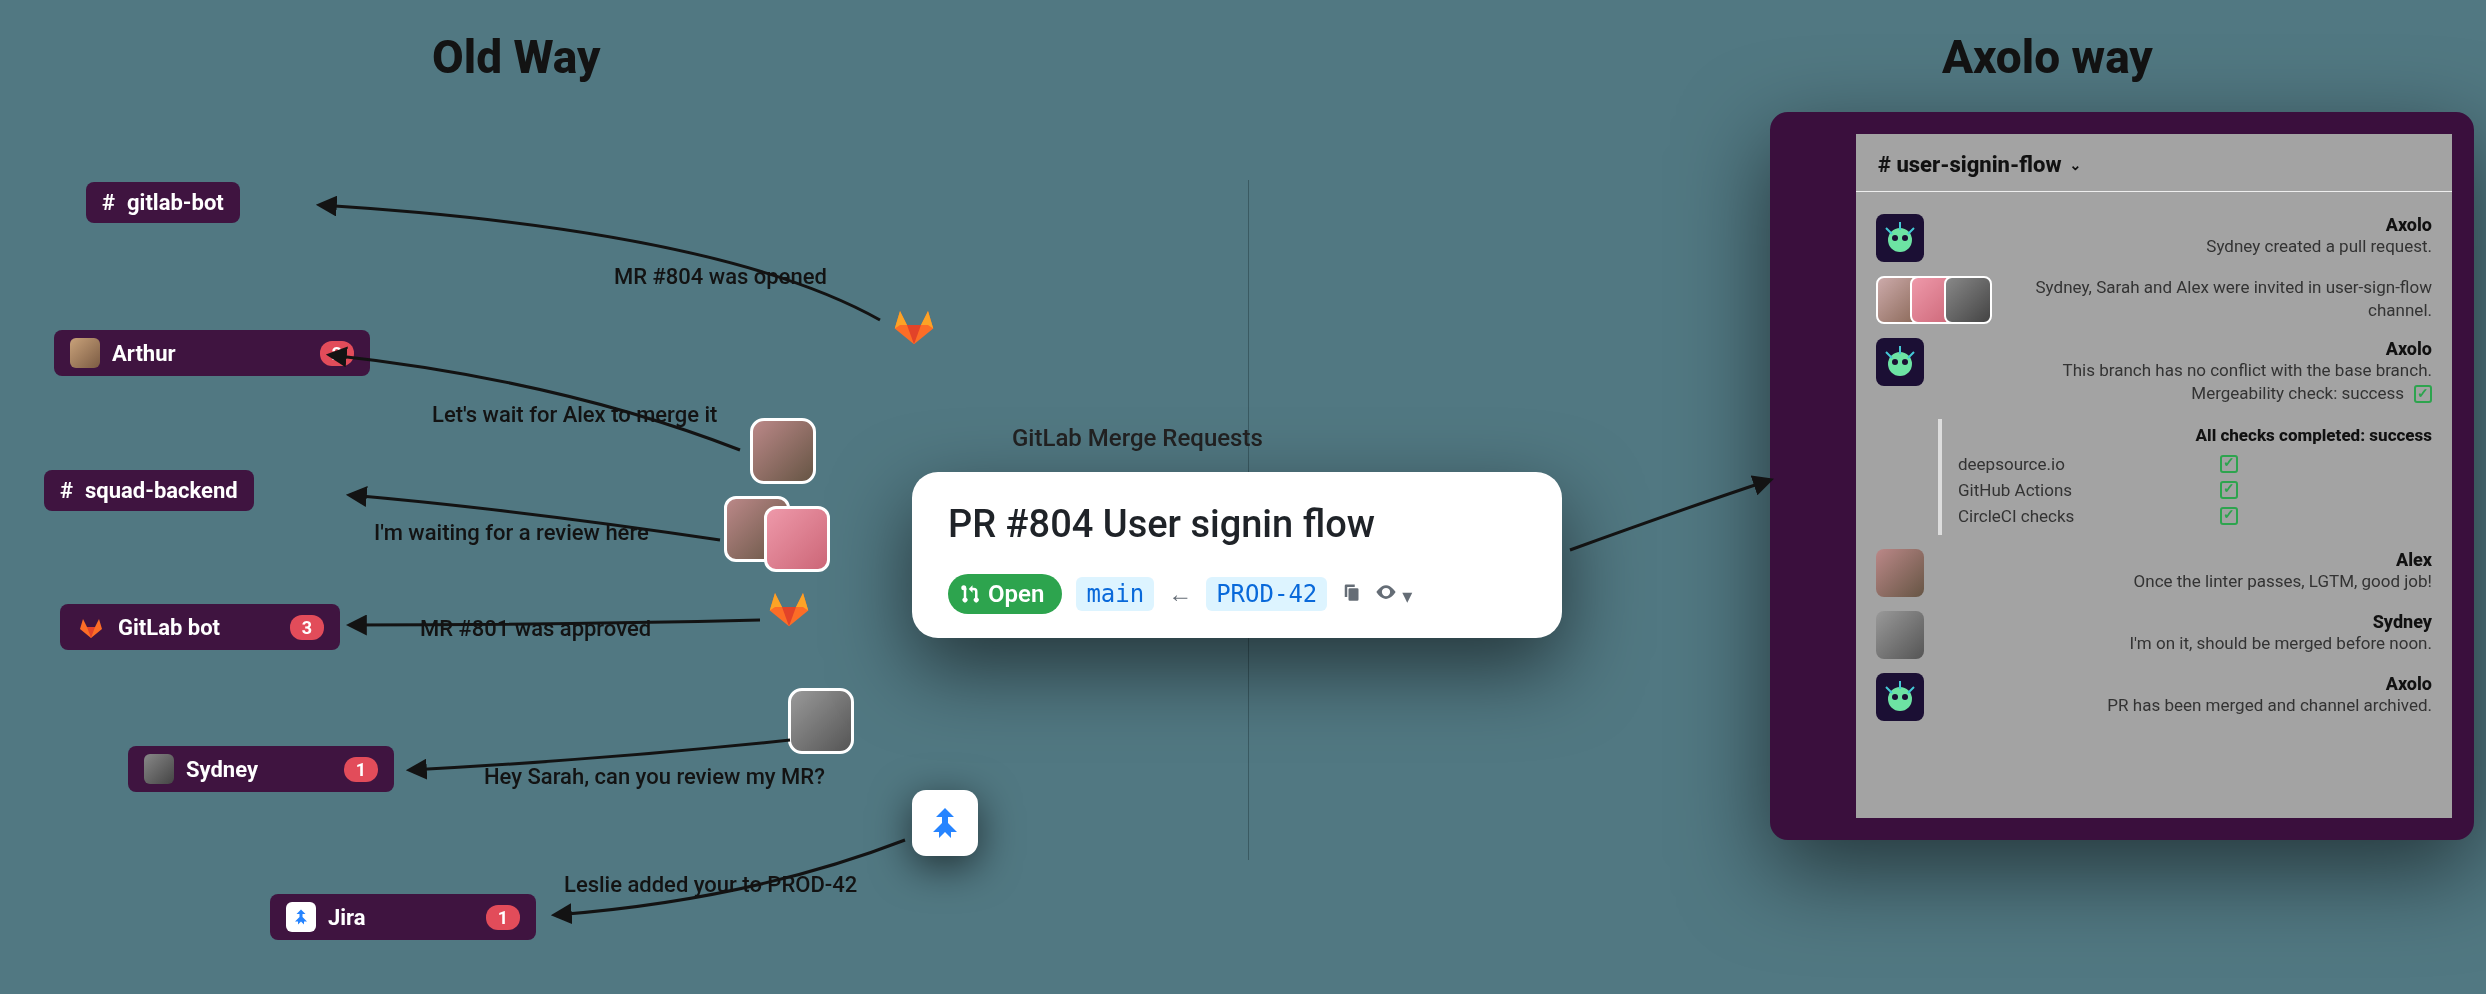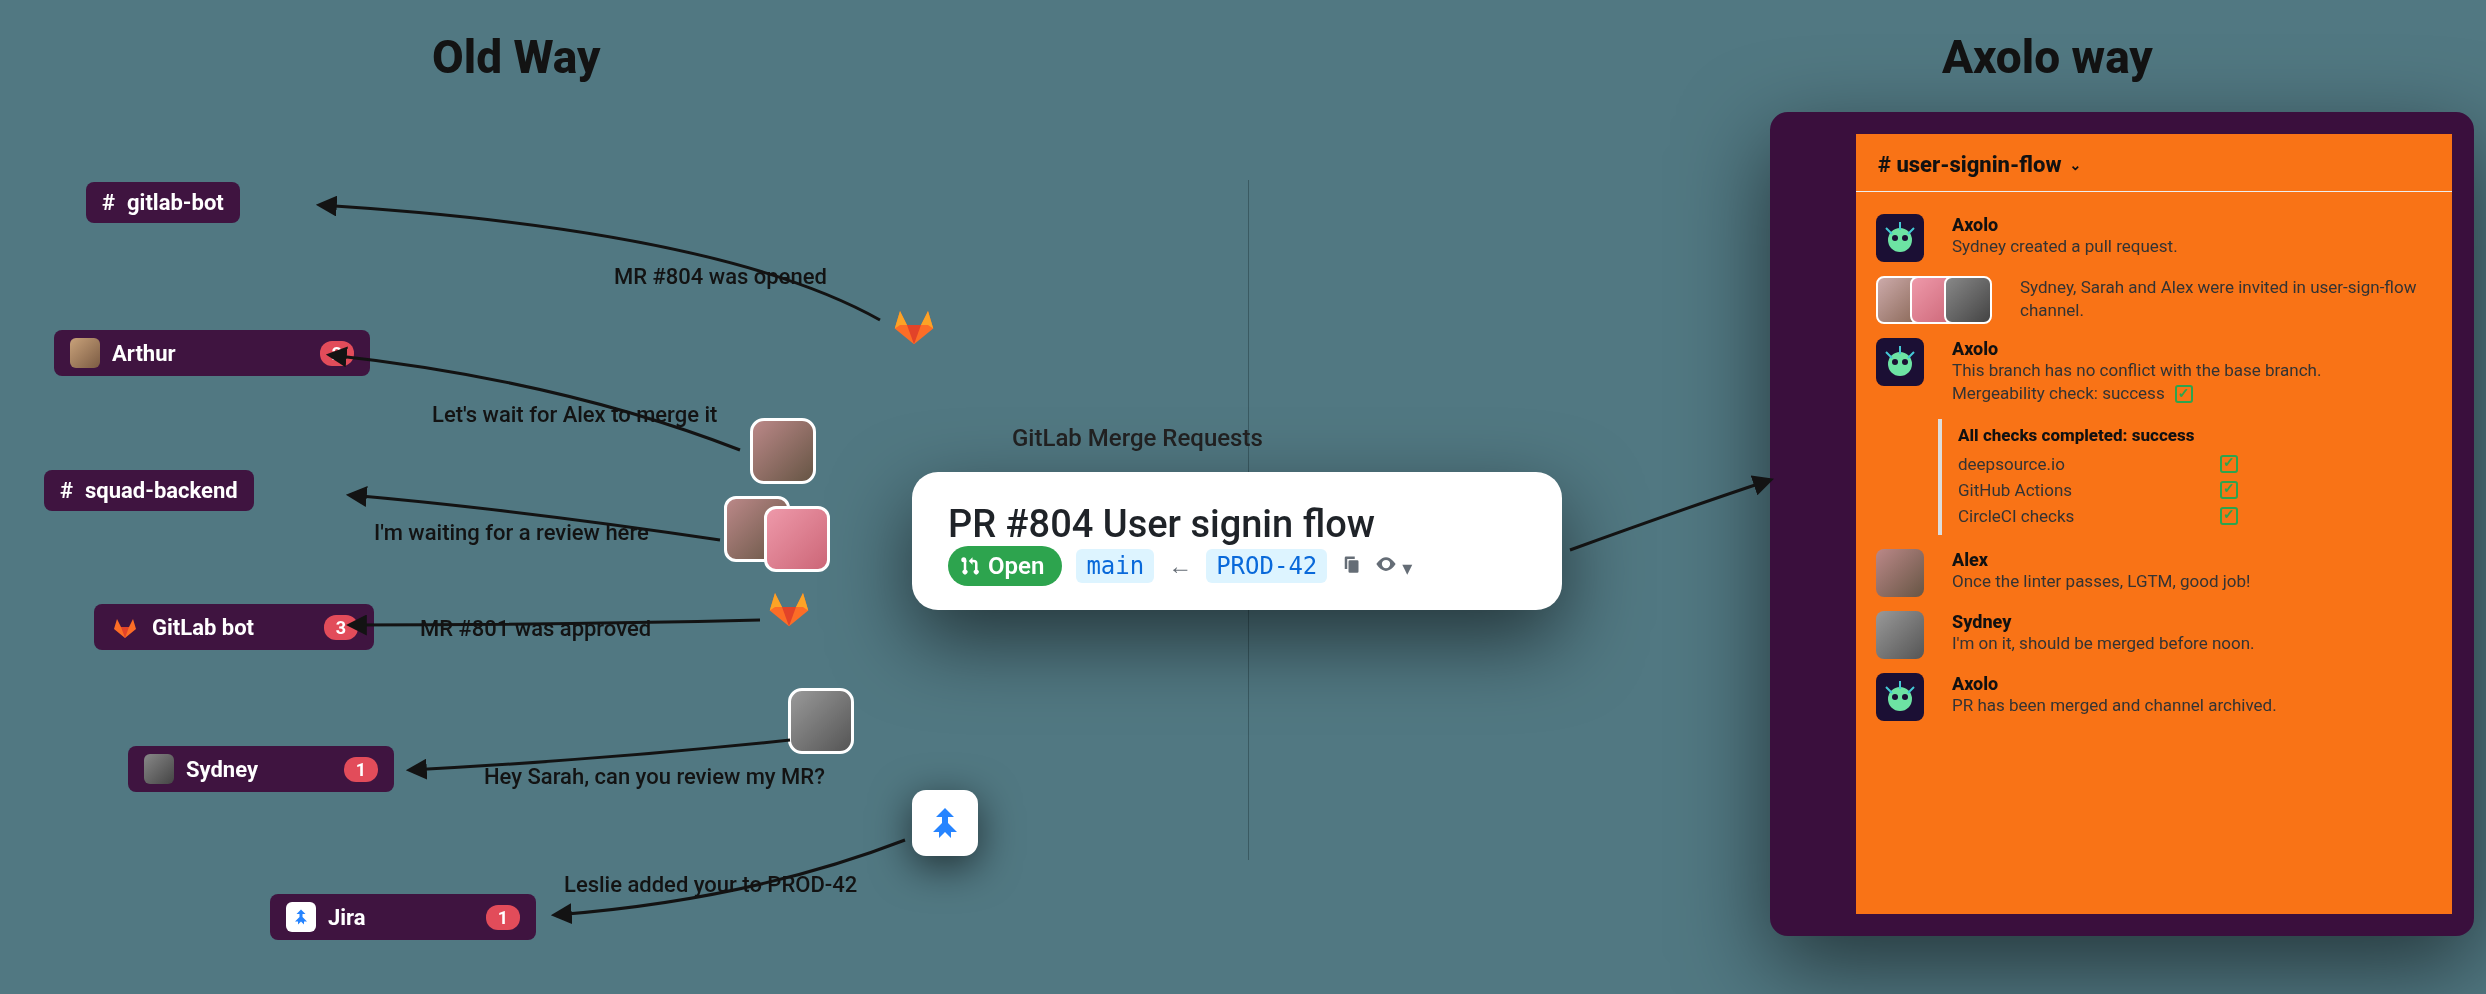--- a/index.html
+++ b/index.html
@@ -102,42 +102,43 @@
       color: #222;
       font-weight: 500;
     }
     .gl-card {
       position: absolute;
       background: #fff;
       border-radius: 26px;
       padding: 30px 40px 24px 36px;
       box-shadow: 0 30px 80px rgba(0,0,0,0.55);
     }
-    .gl-card h3 { font-size: 38px; font-weight: 500; color:#1f2328; margin-bottom: 0; }
+    .gl-card h3 { font-size: 38px; font-weight: 500; color:#1f2328; margin-bottom: 28px; }
     .gl-row { display:flex; align-items:center; gap:14px; font-size: 24px; }
     .open-badge {
       background:#2da44e; color:#fff; font-weight:600;
       padding: 6px 18px 6px 12px; border-radius: 20px;
       display:flex;align-items:center;gap:8px;
     }
     .branch { font-family: ui-monospace, Menlo, monospace; background:#ddf4ff; color:#0969da; padding: 3px 10px; border-radius: 6px; }
     .arrow-left { color:#656d76; }
     .mini-icon { color:#656d76; font-size:20px; }
 
     
     .slack-window {
       position: absolute;
       width: 704px;
-      height: 824px;
-      background: #f97316;
+      height: 728px;
+      background: #a3a3a3;
       border-radius: 18px;
       border: 22px solid #3a0f3d;
       border-left-width: 86px;
       box-shadow: 0 30px 90px rgba(0,0,0,0.55);
       overflow: hidden;
+      text-align: right;
     }
     .traffic {
       position: absolute;
       top: 130px; left: 1787px;
       display:flex; gap:8px;
     }
     .dot { width:14px;height:14px;border-radius:50%; }
     .dot.r{background:#ff5f57}.dot.y{background:#febc2e}.dot.g{background:#28c840}
     .slack-header {
       display:flex; align-items:center; gap:8px;
@@ -188,21 +189,21 @@
   <span class="avatar-chip"></span>
   <span style="flex:1">Arthur</span>
   <span class="badge">2</span>
 </div>
 
 <div class="channel-pill" style="top:470px; left:44px;">
   <span class="hash">#</span>
   <span>squad-backend</span>
 </div>
 
-<div class="channel-pill" style="top:604px; left:60px; width:280px;margin-left:34px;">
+<div class="channel-pill" style="top:604px; left:60px; width:280px;">
   <span class="gitlab-chip">
     <svg width="24" height="24" viewBox="0 0 24 24">
         <path fill="#fc6d26" d="M12 23L1 14l3-10 4 8h8l4-8 3 10z"></path>
         <path fill="#e24329" d="M12 23l-4-11h8z"></path>
       </svg>
   </span>
   <span style="flex:1">GitLab bot</span>
   <span class="badge">3</span>
 </div>
 

